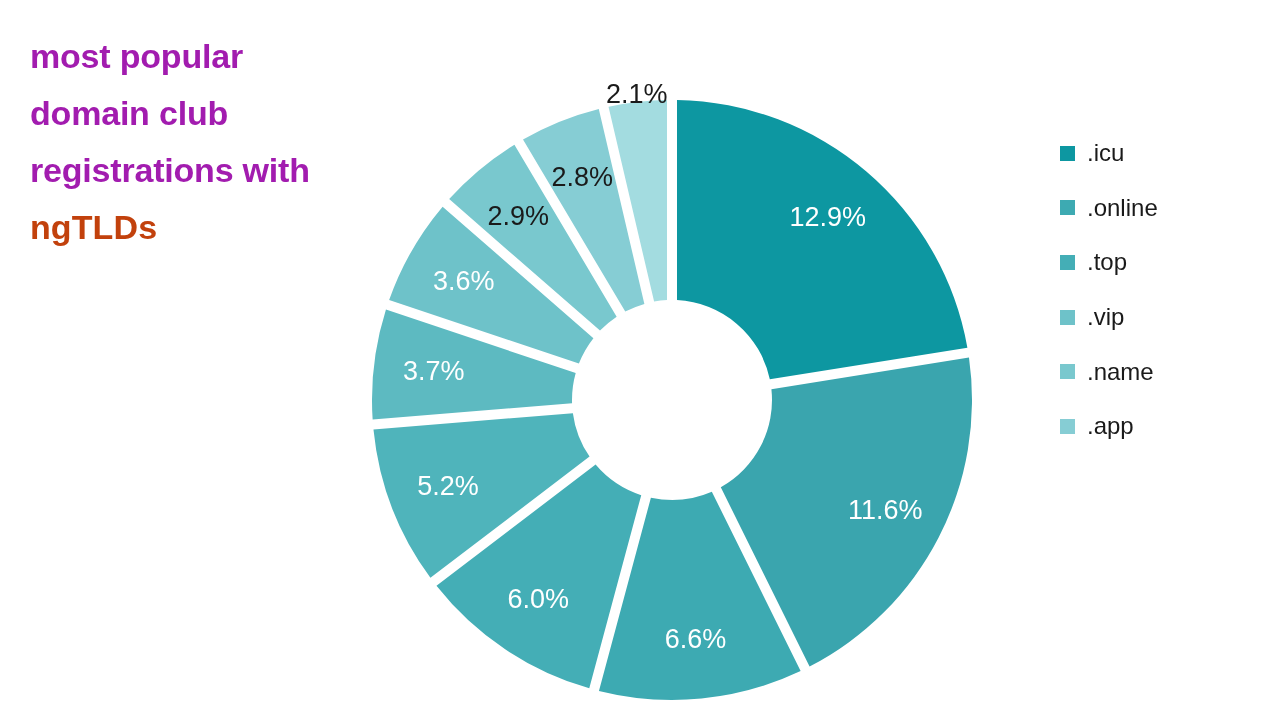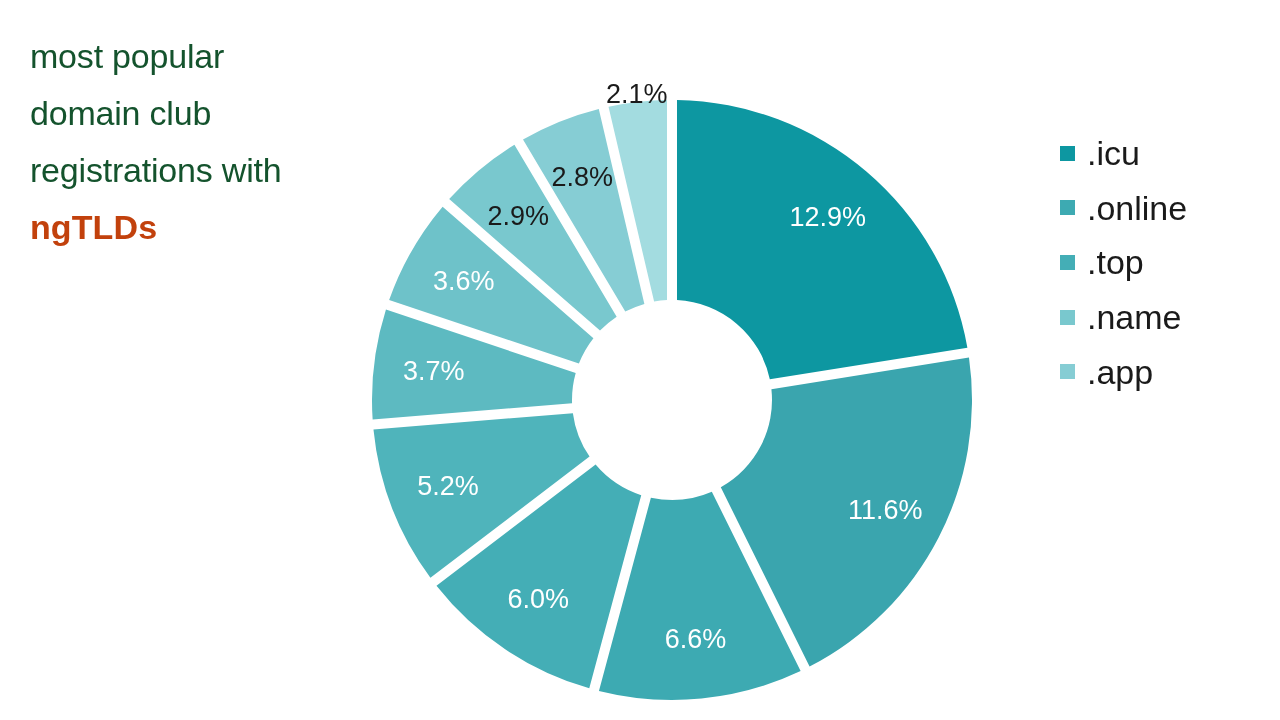--- a/index.html
+++ b/index.html
@@ -19,22 +19,22 @@
   
   #title-block {
     position: absolute;
     left: 30px;
     top: 28px;
     width: 360px;
   }
   .title-line {
     font-size: 34px;
     line-height: 57px;
-    color: #14532d;
-    font-weight: 400;
+    color: #a21caf;
+    font-weight: 700;
     letter-spacing: -0.2px;
     white-space: nowrap;
   }
   .title-line.accent {
     font-weight: 700;
     color: #c2410c;
     letter-spacing: 0.1px;
   }
 
   
@@ -72,21 +72,21 @@
     align-items: center;
     height: 54.6px;
   }
   .legend-swatch {
     width: 15px;
     height: 15px;
     flex: 0 0 15px;
     margin-right: 12px;
   }
   .legend-label {
-    font-size: 34px;
+    font-size: 24px;
     color: #1a1a1a;
     line-height: 1;
     white-space: nowrap;
   }
 </style>
 </head>
 <body>
 
 <div id="title-block">
   <div class="title-line">most popular</div>
@@ -131,20 +131,24 @@
     </div>
     <div class="legend-item">
       <span class="legend-swatch" style="background: rgb(61, 170, 178);"></span>
       <span class="legend-label">.online</span>
     </div>
     <div class="legend-item">
       <span class="legend-swatch" style="background: rgb(68, 174, 182);"></span>
       <span class="legend-label">.top</span>
     </div>
     <div class="legend-item">
+      <span class="legend-swatch" style="background: rgb(110, 194, 201);"></span>
+      <span class="legend-label">.vip</span>
+    </div>
+    <div class="legend-item">
       <span class="legend-swatch" style="background: rgb(121, 200, 206);"></span>
       <span class="legend-label">.name</span>
     </div>
     <div class="legend-item">
       <span class="legend-swatch" style="background: rgb(134, 205, 212);"></span>
       <span class="legend-label">.app</span>
     </div>
   </div>
 
 </body></html>

